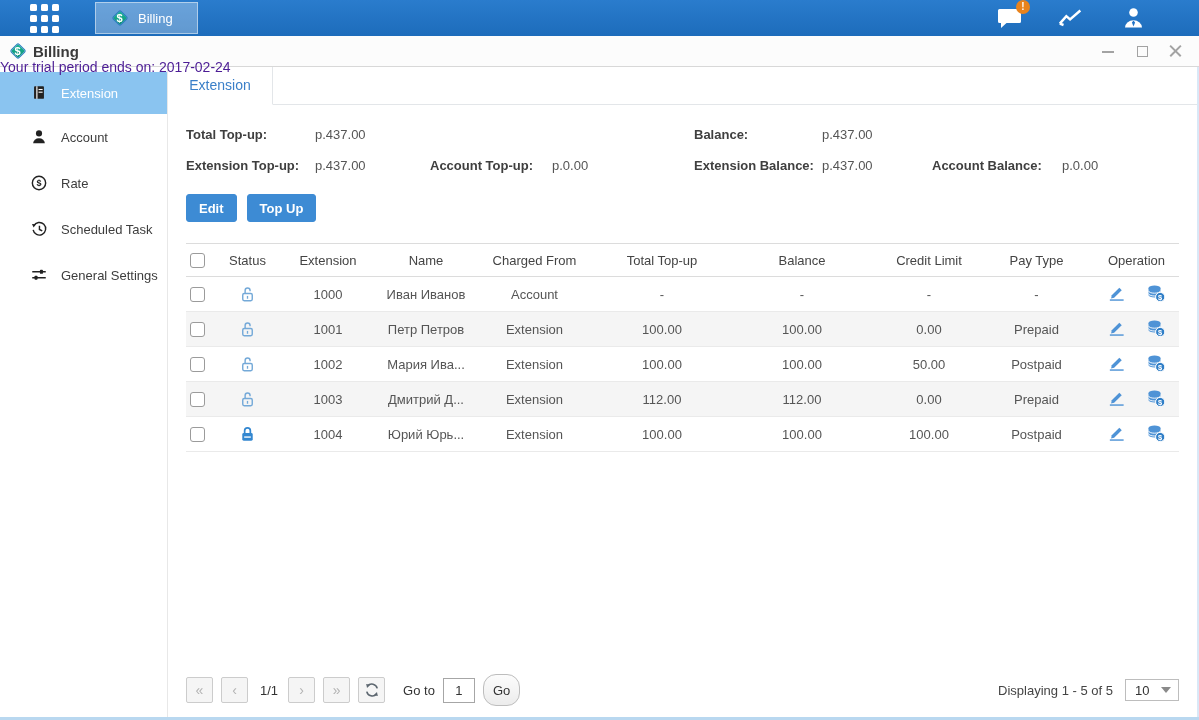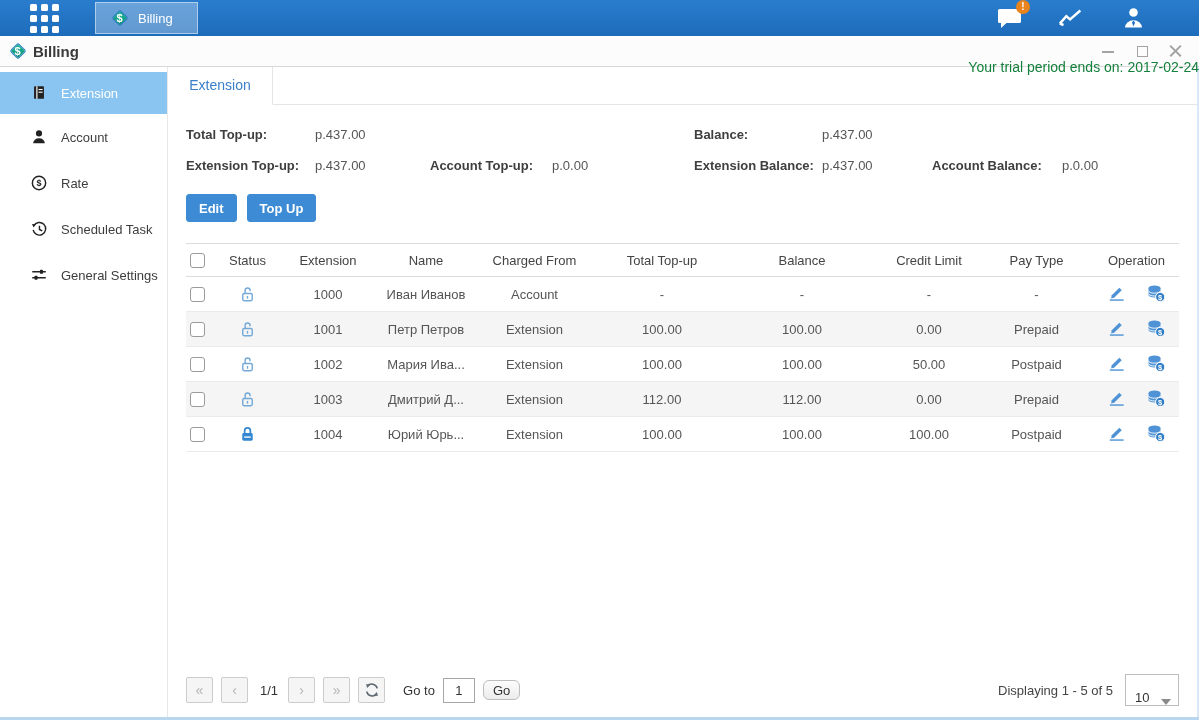--- a/index.html
+++ b/index.html
@@ -26,21 +26,21 @@
   .diamond .dchar { position:absolute; inset:0; display:flex; align-items:center; justify-content:center;
                     color:#fff; font-size:12px; font-weight:bold; }
   .diamond.small { width:19px; height:19px; }
   .diamond.small .dsq { left:3.5px; top:3.5px; width:12px; height:12px; }
   .diamond.small .dchar { font-size:11px; }
 
   
   .titlebar { height:31px; background:#fcfcfc; border-bottom:1px solid #d8d8d8; display:flex; align-items:center; position:relative; }
   .win-title { display:flex; align-items:center; gap:6px; margin-left:8px; }
   .win-title .wt { font-size:15px; font-weight:bold; color:#3a3a3a; }
-  .trial { position:absolute; left:0; right:0; text-align:right; color:#15803d; font-size:14px; pointer-events:none;margin-top:32px; }
+  .trial { position:absolute; left:0; right:0; text-align:left; color:#4c1d95; font-size:14px; pointer-events:none;margin-top:32px; }
   .win-controls { margin-left:auto; margin-right:16px; display:flex; align-items:center; gap:20px; z-index:2; }
   .wc { width:14px; height:14px; position:relative; cursor:pointer; }
   .wc-min::after { content:""; position:absolute; left:1px; right:1px; top:7px; height:2px; background:#a3a3a3; }
   .wc-max::after { content:""; position:absolute; left:2px; top:2px; width:9px; height:9px; border:1.5px solid #a3a3a3; }
   .wc-close::before,.wc-close::after { content:""; position:absolute; left:-1px; top:6px; width:15px; height:1.8px; background:#a3a3a3; }
   .wc-close::before { transform:rotate(45deg); } .wc-close::after { transform:rotate(-45deg); }
 
   
   .main { display:flex; height:652px; border-right:2px solid #d9e8f7; }
   .sidebar { width:168px; background:#fff; border-right:1px solid #e8e8e8; padding-top:5px; }
@@ -83,25 +83,25 @@
   .status-wrap.locked .lock-closed { display:inline; }
   .op-cell .op { display:inline-block; margin:0 8px; cursor:pointer; vertical-align:middle; }
 
   
   .pager { height:46px; margin:0 18px 6px; display:flex; align-items:center; }
   .pbtn { width:27px; height:26px; border:1px solid #ccc; border-radius:2px; background:#f5f5f5;
           display:flex; align-items:center; justify-content:center; font-size:14px; color:#b3b3b3; margin-right:8px; cursor:pointer; }
   .page-ind { font-size:13px; color:#333; margin:0 10px 0 4px; }
   .goto-label { font-size:13px; color:#333; margin:0 8px 0 10px; }
   .goto-input { width:32px; height:25px; border:1px solid #a6a6a6; font-size:13px; text-align:center; font-family:inherit; color:#333; }
-  .go-btn { height:20px; padding:0 9px; margin-left:8px; border:1px solid #bdbdbd; border-radius:6px;
+  .go-btn { height:32px; padding:0 9px; margin-left:8px; border:1px solid #bdbdbd; border-radius:13px;
             background:linear-gradient(#fcfcfc,#ececec); font-size:13px; color:#333; font-family:inherit; cursor:pointer; }
   .pager-right { margin-left:auto; display:flex; align-items:center; gap:12px; }
   .displaying { font-size:13px; color:#444; }
-  .pagesize { width:54px; height:32px; border:1px solid #bdbdbd; background:#fff; display:flex; align-items:flex-end; cursor:pointer; }
+  .pagesize { width:54px; height:22px; border:1px solid #bdbdbd; background:#fff; display:flex; align-items:center; cursor:pointer; }
   .pagesize .ps-val { font-size:13px; color:#333; padding-left:9px; flex:1; }
   .caret { width:0; height:0; border-left:5px solid transparent; border-right:5px solid transparent; border-top:6px solid #8a8a8a; margin-right:7px; }
 
   .bottom-edge { position:absolute; left:0; right:0; bottom:0; height:3px; background:#b9d8f0; }
   .sprite { position:absolute; width:0; height:0; overflow:hidden; }
 </style>
 </head>
 <body>
 
 <svg class="sprite" xmlns="http://www.w3.org/2000/svg">

